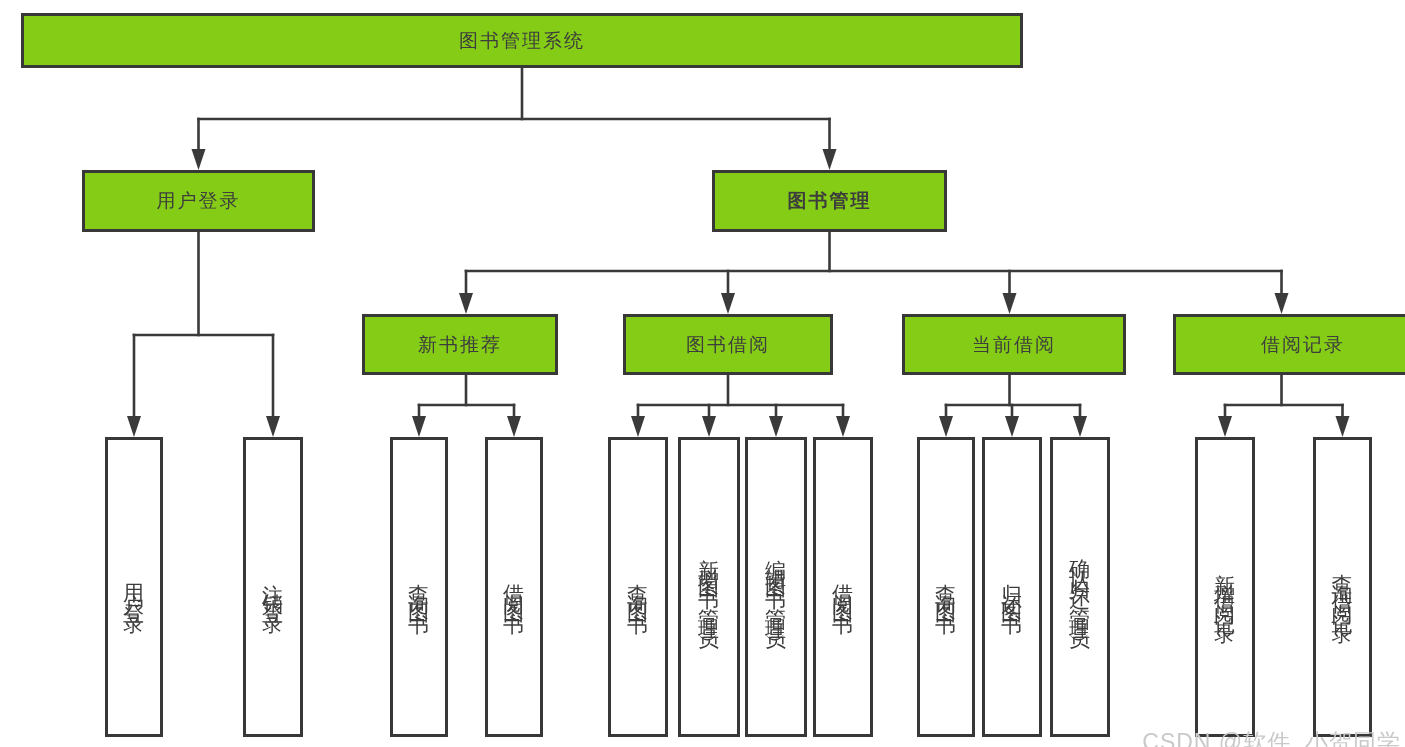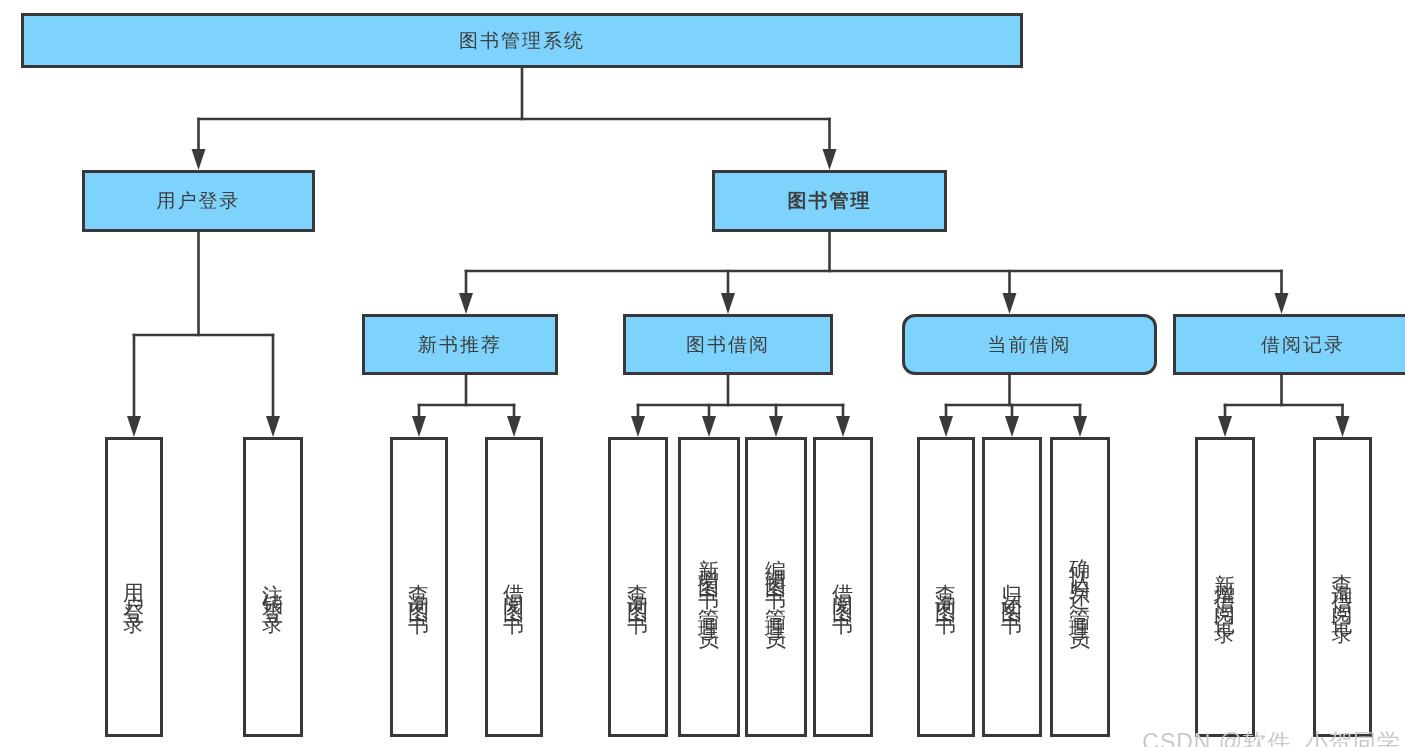--- a/index.html
+++ b/index.html
@@ -2,40 +2,40 @@
 <html><head>
 <meta charset="utf-8">
 <style>
   html,body{margin:0;padding:0;background:#ffffff;}
   .canvas{
     position:relative;width:1405px;height:747px;background:#ffffff;
     font-family:"Liberation Sans",sans-serif;overflow:hidden;
   }
   #connectors{position:absolute;left:0;top:0;pointer-events:none;}
   .hbox{
-    position:absolute;box-sizing:border-box;background:#7dd3fc;
+    position:absolute;box-sizing:border-box;background:#84cc16;
     border:3px solid #383838;display:flex;align-items:center;justify-content:center;
     font-size:19px;color:#3d3d3d;letter-spacing:2px;white-space:nowrap;
   }
   .vbox{
     position:absolute;box-sizing:border-box;background:#ffffff;
     border:3px solid #383838;display:flex;align-items:center;justify-content:center;
     top:437px;height:300px;
   }
   .vtext{
     writing-mode:vertical-rl;text-orientation:mixed;
     font-size:21px;line-height:1;letter-spacing:10px;color:#3d3d3d;
   }
   
   #n-root{left:21px;top:13px;width:1002px;height:55px;}
   #n-user{left:82px;top:170px;width:233px;height:62px;}
   #n-mgmt{left:712px;top:170px;width:235px;height:62px;font-weight:bold;}
   #n-rec{left:362px;top:314px;width:196px;height:61px;}
   #n-bor{left:623px;top:314px;width:210px;height:61px;}
-  #n-cur{left:902px;top:314px;width:255px;height:61px;border-radius:13px;}
+  #n-cur{left:902px;top:314px;width:224px;height:61px;}
   #n-log{left:1173px;top:314px;width:260px;height:61px;}
   #l1{left:105px;width:58px;}  #l2{left:243px;width:60px;}
   #l3{left:390px;width:58px;}  #l4{left:485px;width:58px;}
   #l5{left:608px;width:60px;}  #l6{left:678px;width:62px;}
   #l7{left:745px;width:62px;}  #l8{left:813px;width:60px;}
   #l9{left:917px;width:58px;}  #l10{left:982px;width:60px;}
   #l11{left:1050px;width:60px;} #l12{left:1195px;width:60px;}
   #l13{left:1313px;width:59px;}
   .watermark{
     position:absolute;right:4px;top:719px;font-size:23px;color:#c9c9c9;

